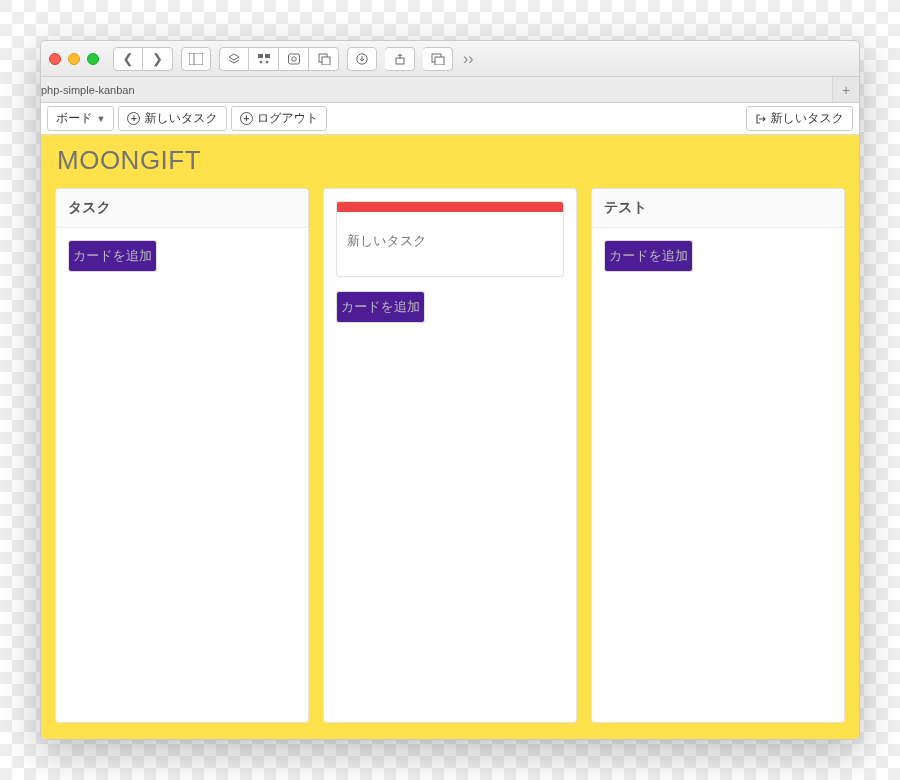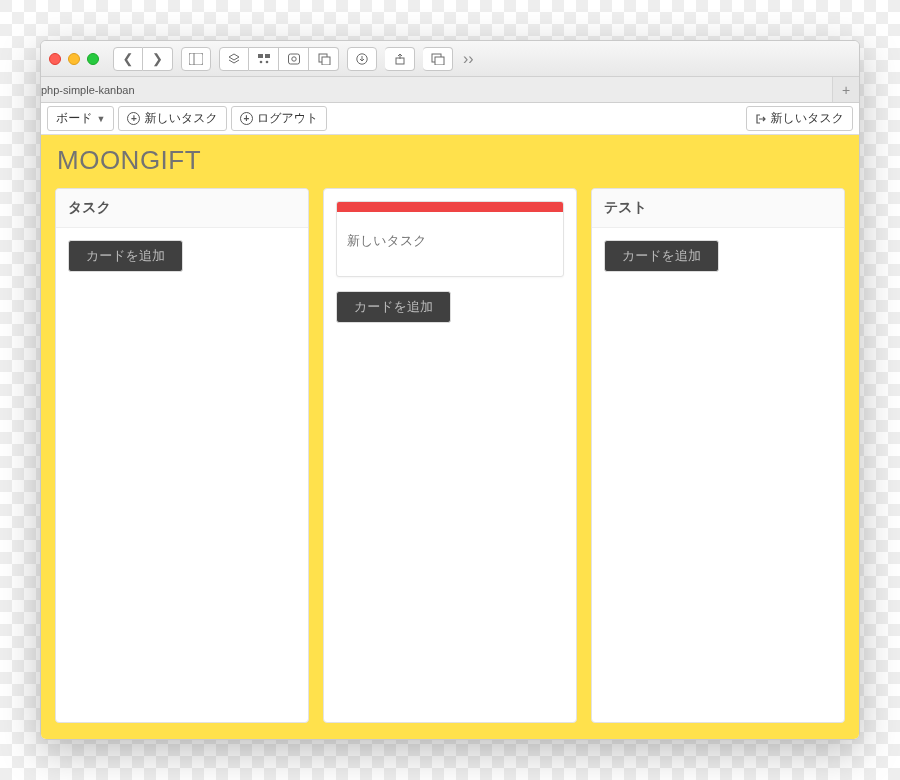--- a/index.html
+++ b/index.html
@@ -87,22 +87,22 @@
   .lane{
     flex:1;background:#fff;border:1px solid #e2e2e2;border-radius:4px;
     display:flex;flex-direction:column;min-width:0;
   }
   .lane-head{
     padding:10px 12px;border-bottom:1px solid #eee;background:#fafafa;
     font-size:14px;color:#555;font-weight:600;border-radius:4px 4px 0 0;
   }
   .lane-body{padding:12px;display:flex;flex-direction:column;gap:14px;}
   .add-card{
-    border:1px solid #ddd;border-radius:3px;padding:6px 17px;
-    color:#bbb;font-size:13px;background:#404040;align-self:flex-start;
+    border:1px solid #ddd;border-radius:3px;padding:6px 4px;
+    color:#bbb;font-size:13px;background:#4c1d95;align-self:flex-start;
   }
   .card{
     border:1px solid #e3e3e3;border-radius:3px;background:#fff;
     box-shadow:0 1px 2px rgba(0,0,0,0.04);overflow:hidden;
   }
   .card .stripe{height:10px;background:#ef4444;}
   .card .card-body{padding:8px 10px 26px;font-size:13px;color:#737373;margin-top:12px;}
   svg{display:block;}
 </style>
 </head>

